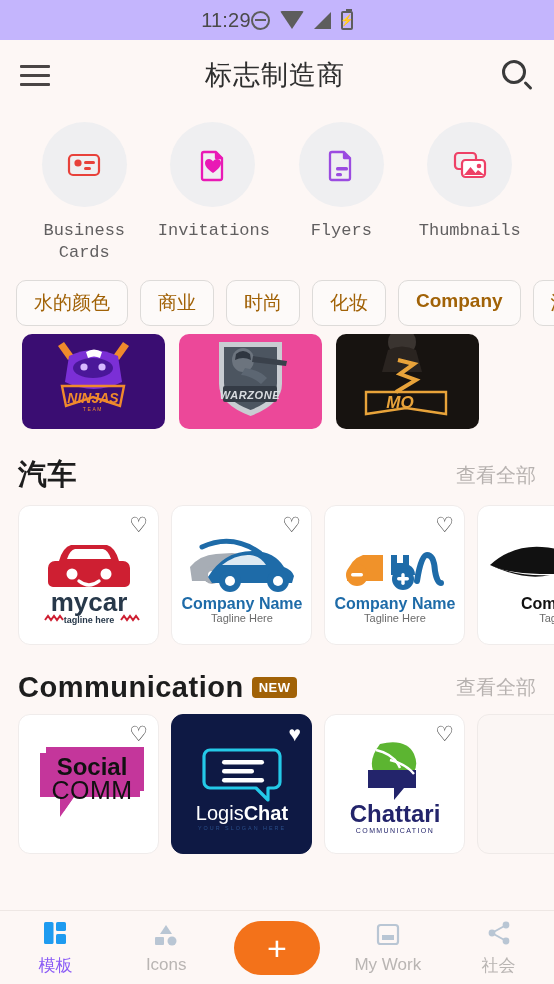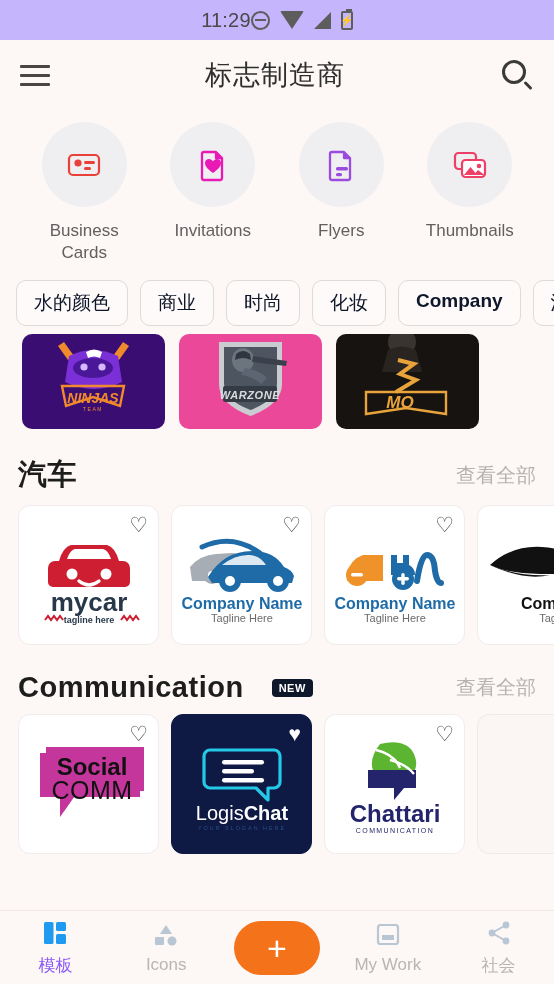--- a/index.html
+++ b/index.html
@@ -35,43 +35,43 @@
   .hamburger{ width:30px; display:flex; flex-direction:column; gap:6px; cursor:pointer; }
   .hamburger i{ display:block; height:3px; background:#4a4545; border-radius:1px; }
   .appbar-title{ flex:1; text-align:center; font-size:27px; color:#2e2e2e; letter-spacing:1px; }
   .search-btn{ width:34px; height:34px; position:relative; cursor:pointer; }
   .search-btn .ring{ position:absolute; width:24px; height:24px; border:3px solid #3a3a3a;
     border-radius:50%; top:2px; left:2px; }
   .search-btn .handle{ position:absolute; width:10px; height:3px; background:#3a3a3a;
     transform:rotate(45deg); bottom:5px; right:1px; border-radius:2px; }
 
   
-  .quick-row{ display:flex; padding:12px 20px 6px; }
+  .quick-row{ display:flex; padding:12px 20px 6px;font-family:Liberation Mono, monospace; }
   .quick-item{ flex:1; display:flex; flex-direction:column; align-items:center; cursor:pointer; }
   .quick-circle{ width:85px; height:85px; border-radius:50%; background:#EFEFF1;
     display:flex; align-items:center; justify-content:center; }
   .quick-label{ margin-top:13px; font-size:17px; color:#615f60; text-align:center; line-height:1.3;
     max-width:110px; }
 
   
   .chips{ display:flex; gap:12px; padding:10px 16px 8px; overflow:hidden; }
   .chip{ border:1px solid #dddbd9; background:#FDFAF9; border-radius:10px; padding:9px 17px;
-    font-size:19px; color:#0f172a; white-space:nowrap; cursor:pointer; }
+    font-size:19px; color:#a16207; white-space:nowrap; cursor:pointer; }
   .chip.active{ font-weight:bold; }
 
   
   .esports-strip{ display:flex; gap:14px; padding:0 22px; overflow:hidden; }
   .es-card{ width:143px; height:95px; border-radius:10px; flex:none; position:relative;
     overflow:hidden; display:flex; align-items:center; justify-content:center; cursor:pointer; }
 
   
   .section-head{ display:flex; align-items:center; padding:26px 18px 10px; }
   .section-title{ font-size:29px; font-weight:bold; color:#1d1d1d; letter-spacing:.5px; }
-  .new-badge{ background:#0f172a; color:#fff; font-size:11px; font-weight:bold; letter-spacing:.5px;
-    padding:3px 7px; border-radius:4px; margin-left:28px; }
+  .new-badge{ background:#a16207; color:#fff; font-size:13px; font-weight:bold; letter-spacing:.5px;
+    padding:3px 7px; border-radius:4px; margin-left:8px; }
   .see-all{ margin-left:auto; font-size:20px; color:#b7b2b0; cursor:pointer; }
 
   
   .tpl-row{ display:flex; gap:12px; padding:0 18px; overflow:hidden; }
   .tpl-card{ width:141px; height:140px; flex:none; border-radius:12px; background:#fff;
     border:1px solid #f0eceb; position:relative; display:flex; align-items:center;
     justify-content:center; cursor:pointer; }
   .tpl-card.dark{ background:#0E1944; border-color:#0E1944; }
   .tpl-card.empty{ background:#FBF6F4; border-color:#efeae8; }
   .heart{ position:absolute; top:8px; right:10px; font-size:21px; color:#3a3a3a; line-height:1;

